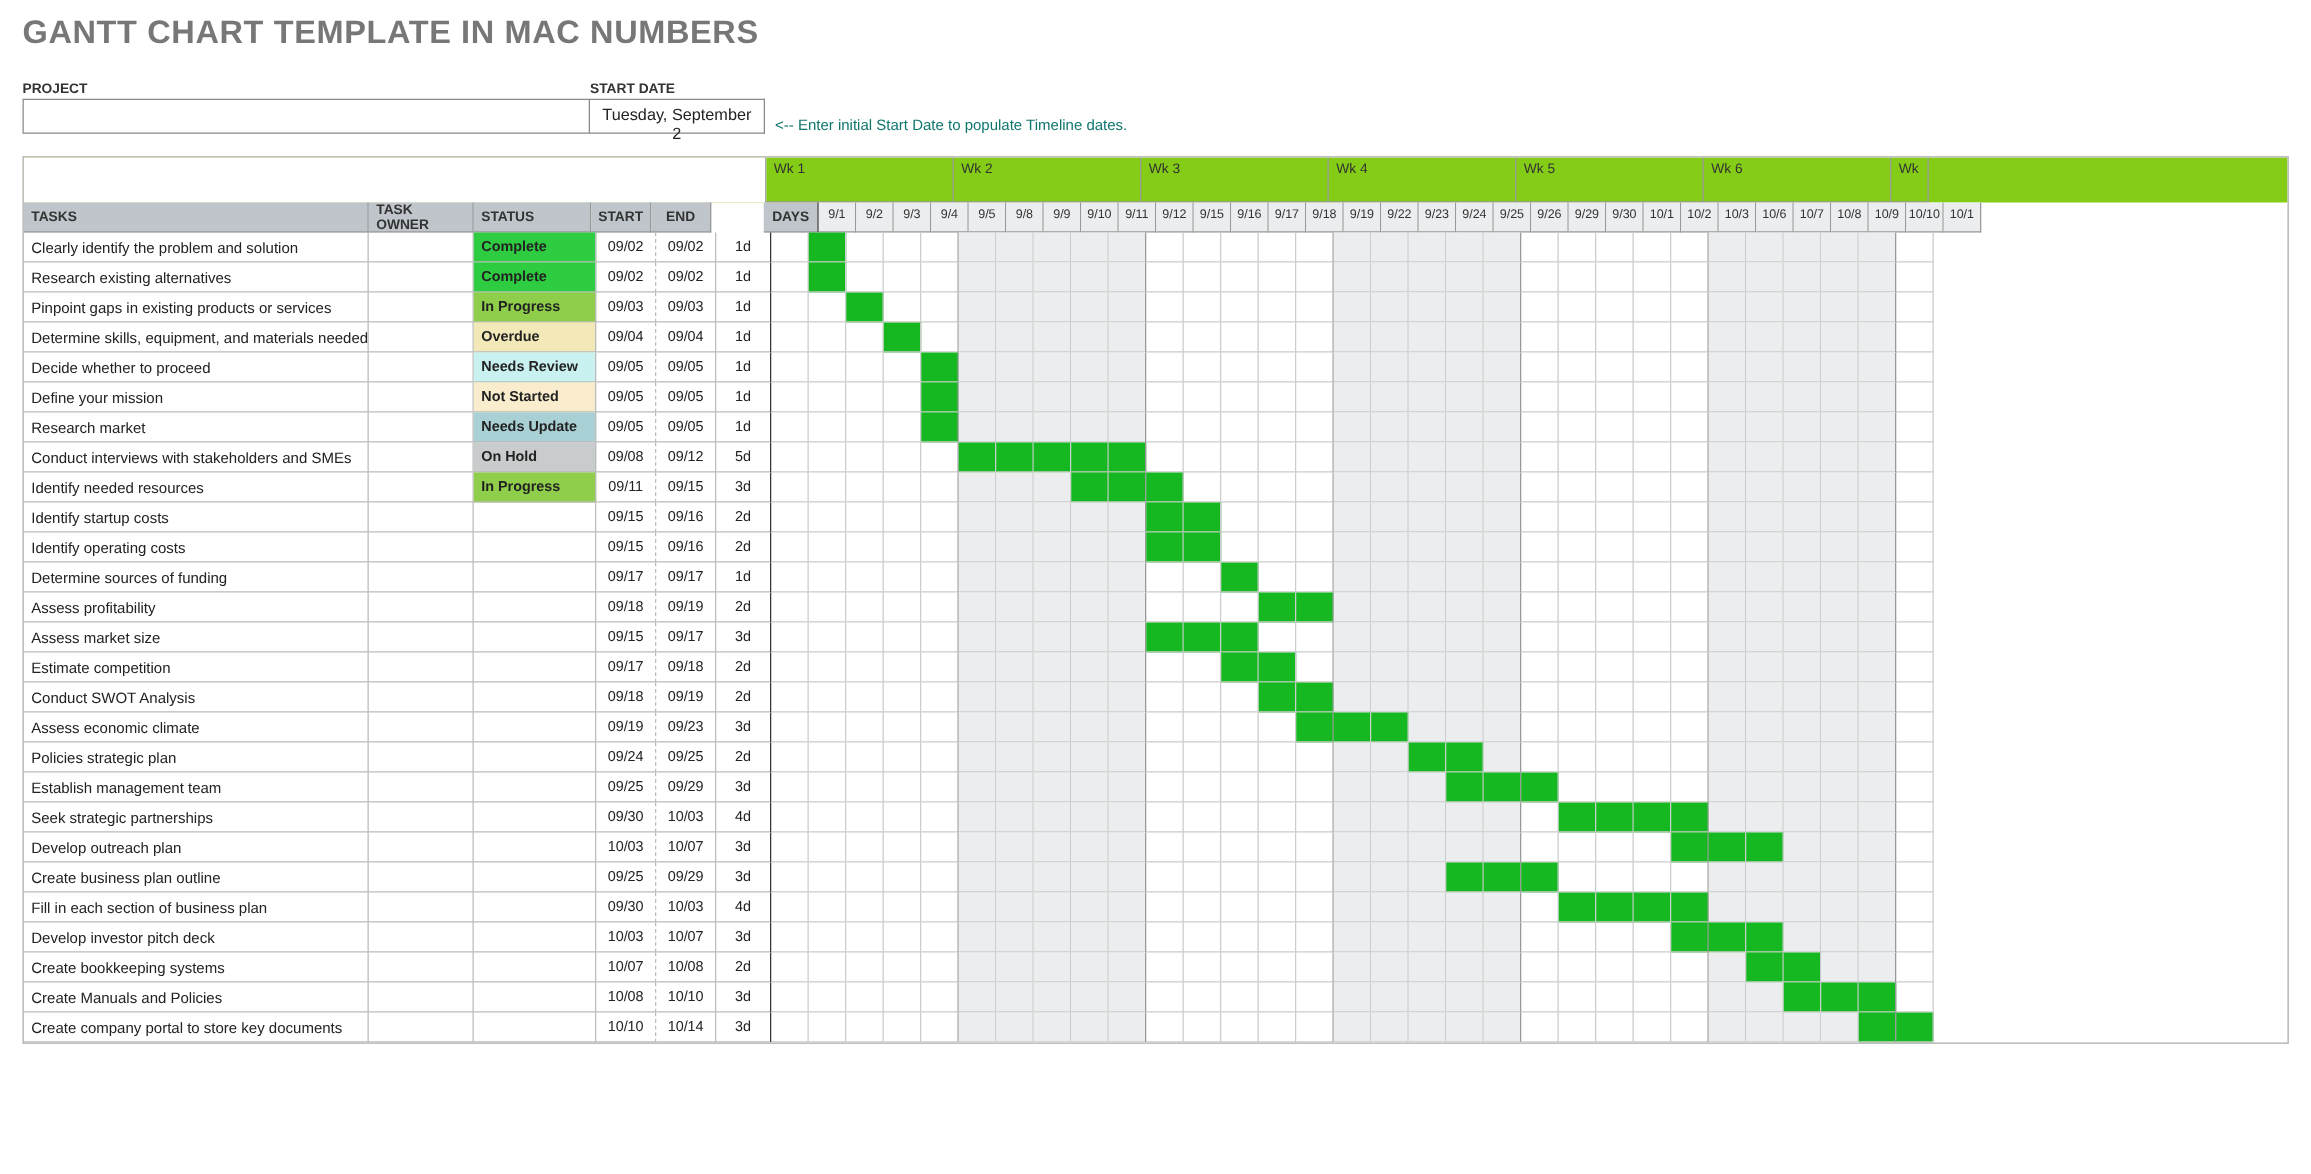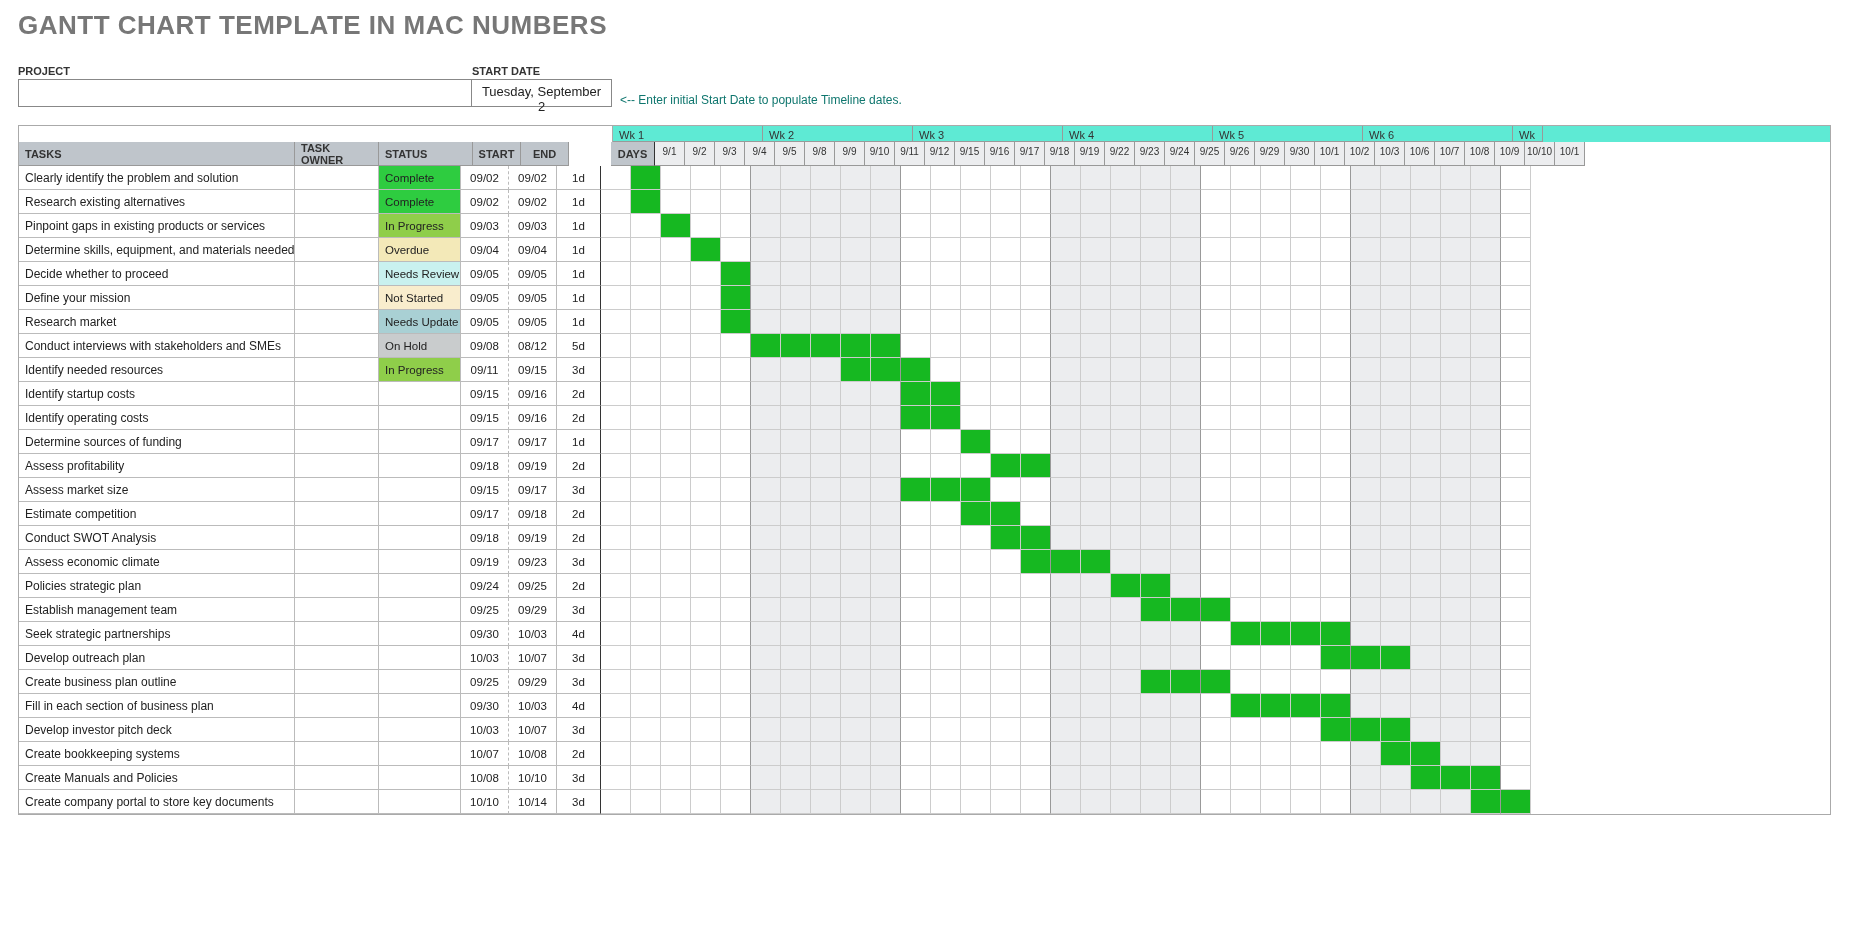--- a/index.html
+++ b/index.html
@@ -7,37 +7,37 @@
   .wrap { padding: 10px 18px; }
   h1 { font-family: Arial, sans-serif; font-size: 26px; font-weight: 700; color: #777; letter-spacing: 0.5px; margin: 0 0 24px 0; }
   .meta-row { display: flex; align-items: flex-end; gap: 0; }
   .meta-block { display: flex; flex-direction: column; }
   .meta-label { font-size: 11px; font-weight: 700; color: #333; padding-bottom: 2px; }
   .project-box { width: 454px; height: 28px; border: 1px solid #888; background: #fff; padding: 4px 8px; font-size: 13px; }
   .startdate-box { width: 140px; height: 28px; border: 1px solid #888; border-left: none; background: #fff; padding: 4px 8px; font-size: 13px; text-align: center; }
   .hint { font-size: 12px; color: #0f766e; padding: 6px 0 0 8px; }
   .sheet { margin-top: 18px; border: 1px solid #aaa; overflow-x: auto; }
   
-  .wk-hdr-row { display: flex; height: 16px; background: #5eead4; }
+  .wk-hdr-row { display: flex; height: 36px; background: #84cc16; }
   .wk-hdr-spacer { flex: 0 0 594px; background: #fff; border-right: 1px solid #aaa; }
   .wk-cell { flex: 0 0 150px; border-right: 1px solid #999; border-bottom: 1px solid #999; font-size: 11px; color: #333; padding: 3px 6px; }
   .col-hdr-row { display: flex; height: 24px; }
   .colh { background: #bfc5cb; border-right: 1px solid #999; border-bottom: 1px solid #999; padding: 4px 6px; font-size: 11px; font-weight: 700; color: #333; display:flex; align-items:center; }
   .colh.tasks { width: 276px; }
   .colh.owner { width: 84px; }
   .colh.status { width: 94px; }
   .colh.start { width: 48px; justify-content:center; }
   .colh.end   { width: 48px; justify-content:center; }
   .colh.days  { width: 44px; justify-content:center; border-right: 1px solid #333; margin-left: 42px; }
   .date-hdr { flex: 0 0 30px; background: #ecedef; border-right: 1px solid #999; border-bottom: 1px solid #999; font-size: 10px; text-align: center; padding: 4px 0; color: #333; }
   .data-row { display: flex; height: 24px; }
   .cell { border-right: 1px solid #bbb; border-bottom: 1px solid #bbb; padding: 4px 6px; font-size: 12px; color: #222; display:flex; align-items:center; overflow:hidden; white-space:nowrap; text-overflow: ellipsis; }
   .cell.tasks { width: 276px; }
   .cell.owner { width: 84px; }
-  .cell.status { width: 82px; font-size: 11.5px; }
+  .cell.status { width: 98px; font-size: 11.5px; font-weight: bold; }
   .cell.start { width: 48px; justify-content:center; border-right: 1px dashed #bbb; font-size: 11.5px; }
   .cell.end   { width: 48px; justify-content:center; font-size: 11.5px; }
   .cell.days  { width: 44px; justify-content:center; border-right: 1px solid #333; font-size: 11.5px; }
   .gcell { flex: 0 0 30px; height: 24px; border-right: 1px solid #ccc; border-bottom: 1px solid #ccc; }
   .gcell.weekend { background: #ecedef; }
   .gcell.on { background: #16b821; }
   .gcell.wkdiv { border-right: 1px solid #999; }
   .st-Complete     { background: #2ecc40; }
   .st-InProgress   { background: #8fce4a; }
   .st-Overdue      { background: #f3e9b8; }
@@ -389,21 +389,21 @@
           <div class="gcell weekend"></div>
           <div class="gcell weekend"></div>
           <div class="gcell weekend wkdiv"></div>
           <div class="gcell"></div>
         </div>
         <div class="data-row">
           <div class="cell tasks">Conduct interviews with stakeholders and SMEs</div>
           <div class="cell owner"></div>
           <div class="cell status st-OnHold">On Hold</div>
           <div class="cell start">09/08</div>
-          <div class="cell end">08/12</div>
+          <div class="cell end">09/12</div>
           <div class="cell days">5d</div>
           <div class="gcell"></div>
           <div class="gcell"></div>
           <div class="gcell"></div>
           <div class="gcell"></div>
           <div class="gcell wkdiv"></div>
           <div class="gcell weekend on"></div>
           <div class="gcell weekend on"></div>
           <div class="gcell weekend on"></div>
           <div class="gcell weekend on"></div>

